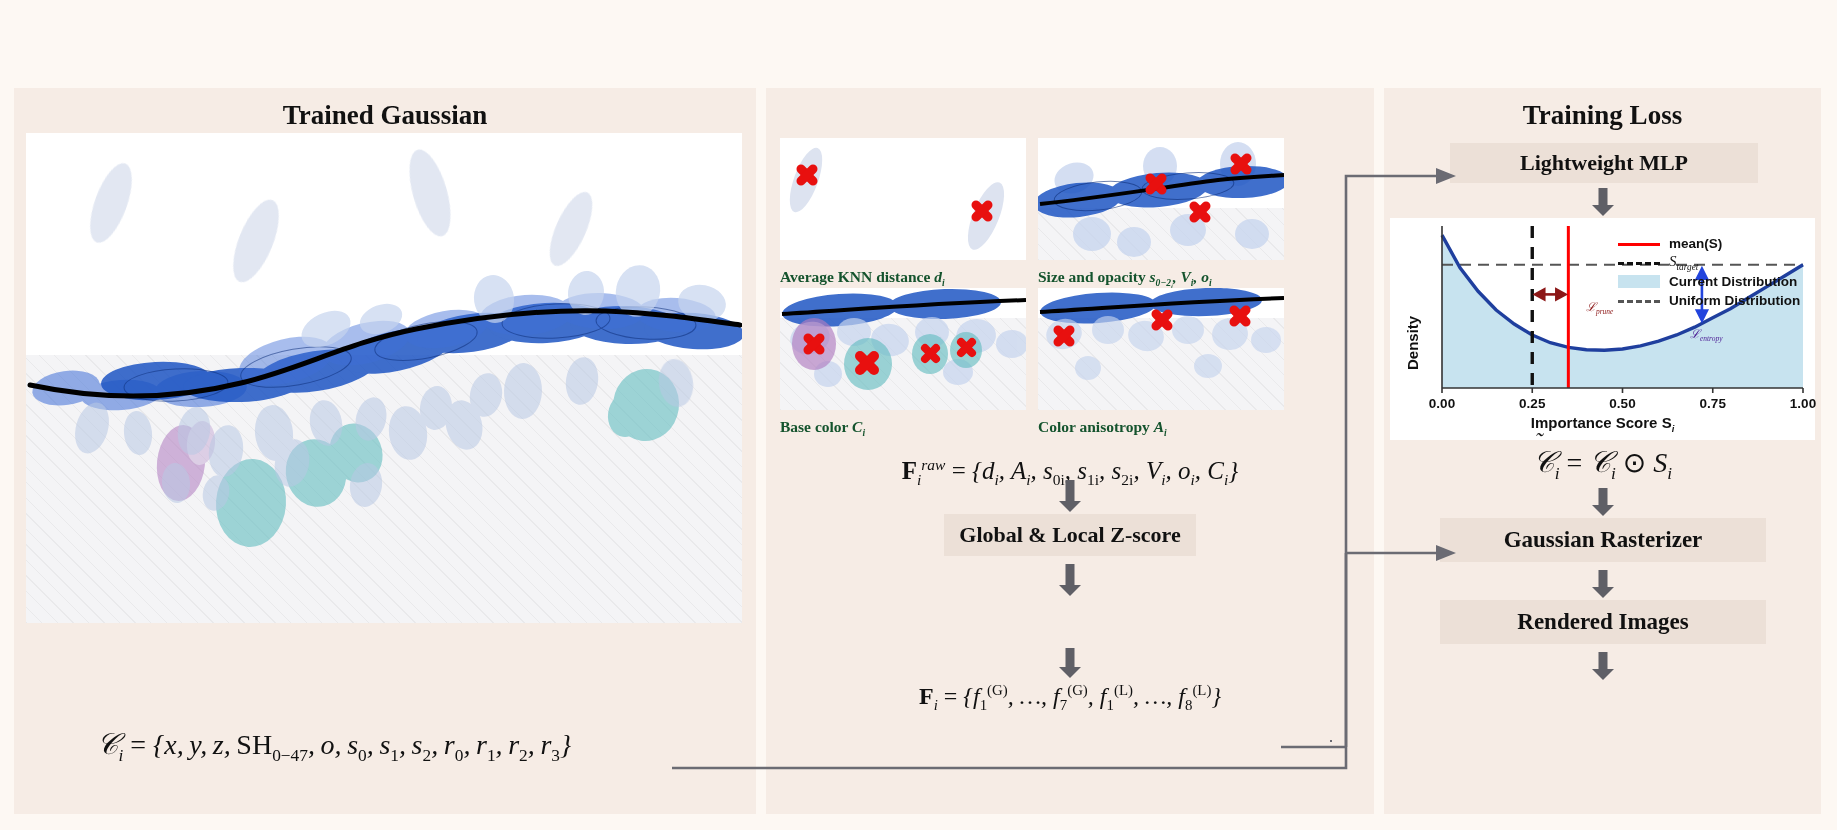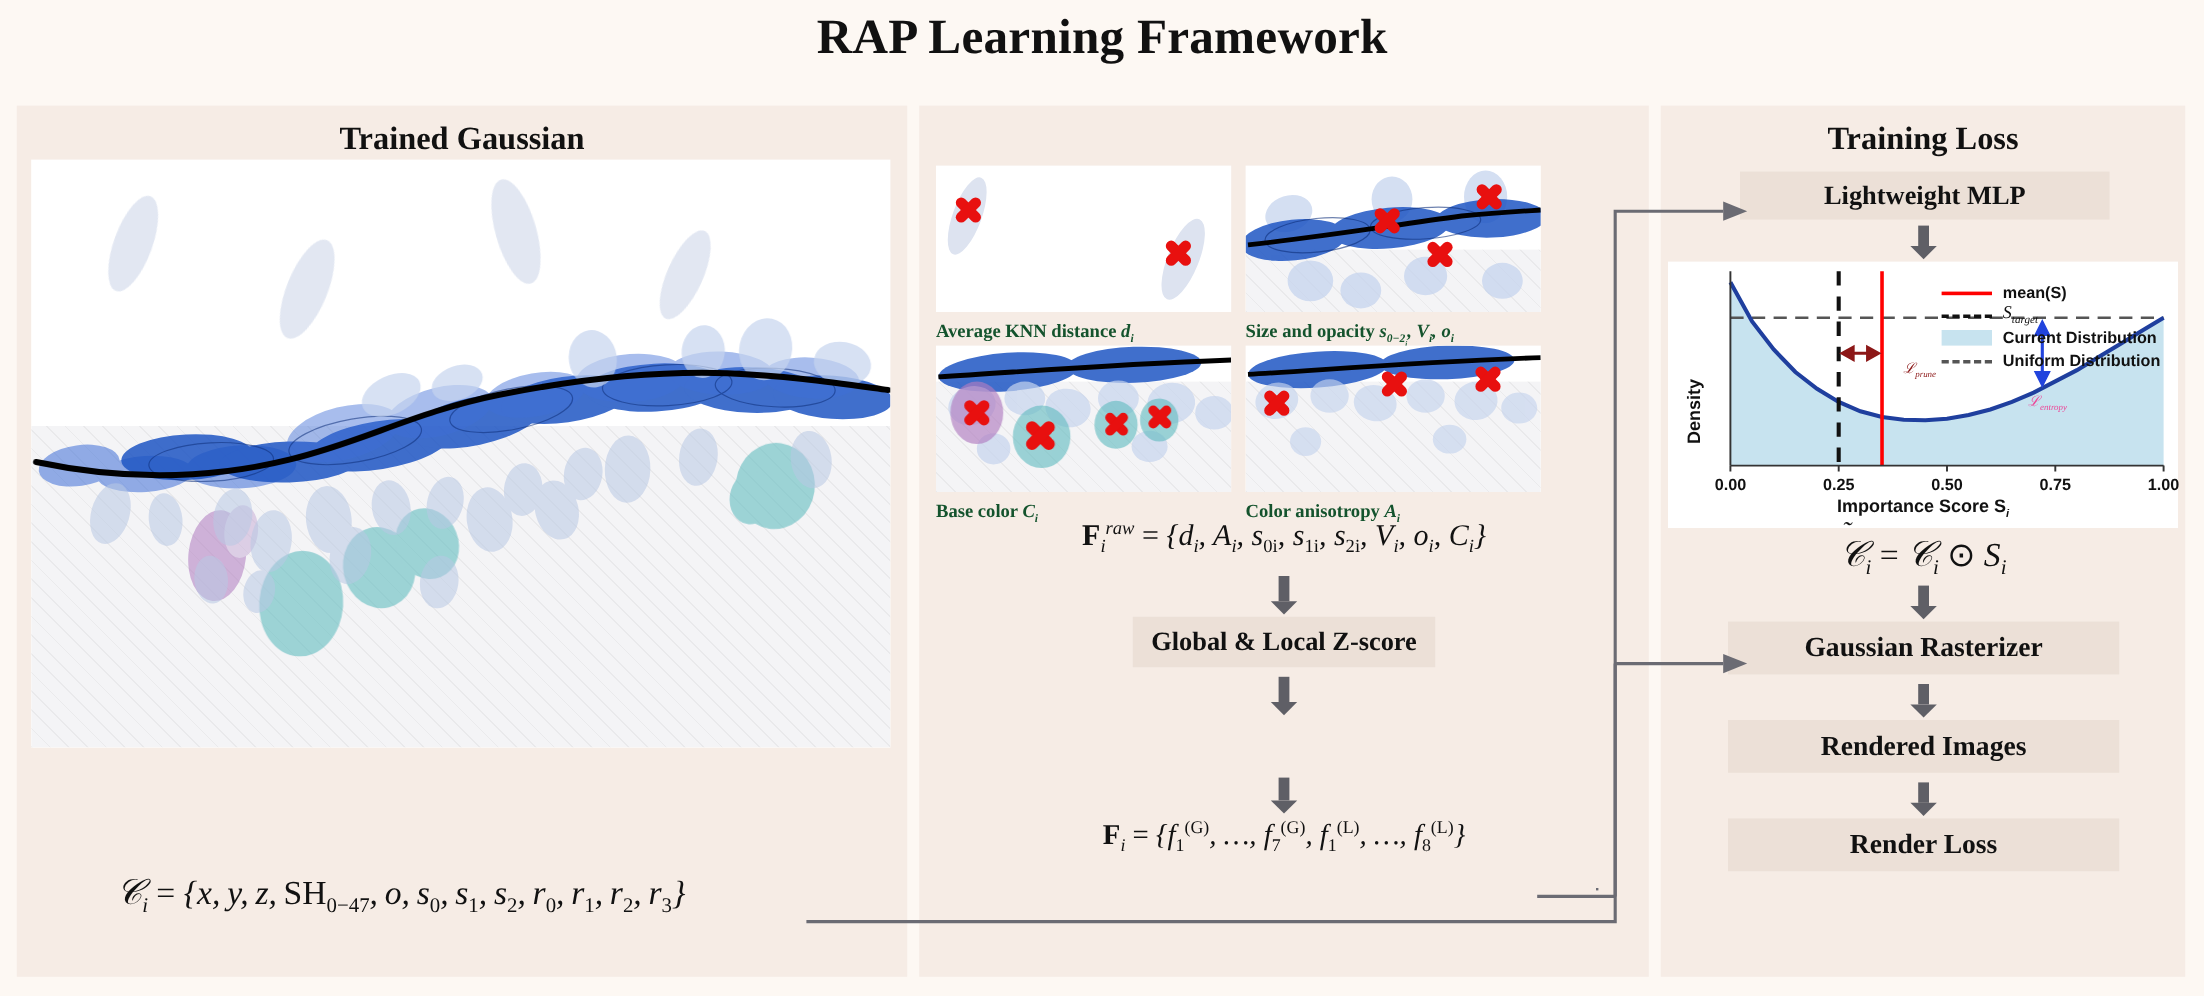--- a/index.html
+++ b/index.html
@@ -115,21 +115,20 @@
   .ann{
     position:absolute;font-style:italic;white-space:nowrap;
     font-family:"Liberation Serif", serif;
   }
 </style>
 </head>
 <body>
 
 <div class="figure">
 
-  <div class="main-title">RAP Learning Framework</div>
 
   <div class="panel" id="panel-left">
     <div class="panel-title">Trained Gaussian</div>
 
     <div class="scene" style="left:12px;top:45px;width:716px;height:490px;">
       <div class="ground" style="height:268px;"></div>
       <svg class="gsvg" viewBox="0 0 716 490" preserveAspectRatio="none">
         <defs>
           <g id="ell"></g>
         </defs>
@@ -362,21 +361,21 @@
         <g stroke="#e8100f" stroke-width="9" stroke-linecap="round">
           <line x1="196" y1="22" x2="208" y2="34"></line>
             <line x1="208" y1="22" x2="196" y2="34"></line>
         </g>
       </svg>
     </div>
     <div class="thumb-caption" style="left:272px;top:330px;width:246px;">
       <span>Color anisotropy </span><span class="math">A<sub>i</sub></span>
     </div>
 
-    <div class="formula" style="left:0;top:344px;width:608px;font-size:25px;">
+    <div class="formula" style="left:0;top:368px;width:608px;font-size:25px;">
       <span class="math"><span class="bf">F</span><sub>i</sub><sup style="font-style:italic;">raw</sup>
       <span class="up"> = </span>{d<sub>i</sub>, A<sub>i</sub>, s<sub style="font-style:normal;">0i</sub>, s<sub style="font-style:normal;">1i</sub>, s<sub style="font-style:normal;">2i</sub>, V<sub>i</sub>, o<sub>i</sub>, C<sub>i</sub>}</span>
     </div>
 
     <div class="adwrap" style="left:292px;top:392px;width:24px;height:32px;">
       <div class="stem" style="height:21px;"></div>
         <div class="head"></div>
     </div>
 
     <div class="pbox" style="left:178px;top:426px;width:252px;height:42px;font-size:22px;text-align:right;">Global &amp; Local Z-score</div>
@@ -441,21 +440,21 @@
         <g stroke="#2244dd" stroke-width="2.6" fill="#2244dd">
           <line id="ent-line" x1="311.92" x2="311.92" y1="57.75999999999999" y2="95.48"></line>
           <polygon id="ent-head-t" points="311.92,50.75999999999999 306.92,60.75999999999999 316.92,60.75999999999999"></polygon>
           <polygon id="ent-head-b" points="311.92,102.48 306.92,92.48 316.92,92.48"></polygon>
         </g>
       </svg>
 
       <div class="ann" style="left:196px;top:80px;color:#8c1717;font-size:12px;">
         <span>ℒ</span><sub>prune</sub>
       </div>
-      <div class="ann" style="left:300px;top:107px;color:#ec4899;font-size:12px;font-family:Liberation Serif, serif;">
+      <div class="ann" style="left:300px;top:107px;color:#4c1d95;font-size:12px;font-family:Liberation Serif, serif;">
         <span>ℒ</span><sub>entropy</sub>
       </div>
 
       <div id="legend" style="position:absolute;left:228px;top:16px;">
           <div class="legend-row" style="position: relative; height: 19px;">
             <span class="legend-key">
               <span style="position: absolute; left: 0px; top: 6px; width: 42px; height: 0px; border-top: 3px solid rgb(255, 0, 0);"></span>
             </span>
             <span>mean(S)</span>
           </div>
@@ -511,21 +510,20 @@
         <div class="head"></div>
     </div>
 
     <div class="pbox" style="left:56px;top:512px;width:326px;height:44px;font-size:23px;">Rendered Images</div>
 
     <div class="adwrap" style="left:207px;top:564px;width:24px;height:28px;">
       <div class="stem" style="height:17px;"></div>
         <div class="head"></div>
     </div>
 
-    <div class="pbox" style="left:56px;top:594px;width:326px;height:44px;font-size:23px;">Render Loss</div>
   </div>
 
   <div class="connector">
     <div class="seg" style="left:1330px;top:740px;width:2px;height:2px;"></div>
   </div>
   <svg style="position:absolute;left:0;top:0;width:1837px;height:830px;pointer-events:none;">
 
     <path d="M 672 768 L 1346 768 L 1346 553" fill="none" stroke="#6b6b73" stroke-width="2.6"></path>
 
     <path d="M 1281 747 L 1346 747" fill="none" stroke="#6b6b73" stroke-width="2.6"></path>

